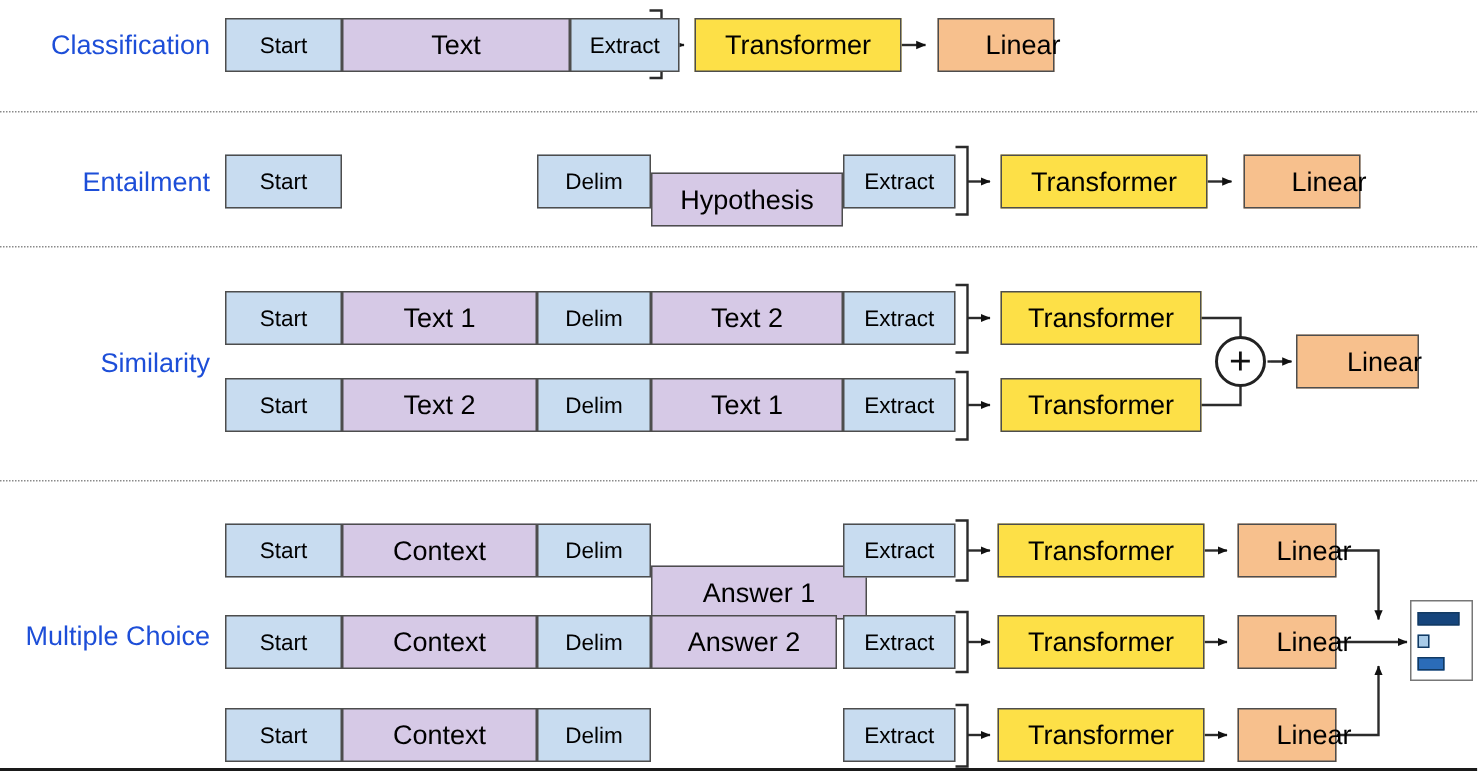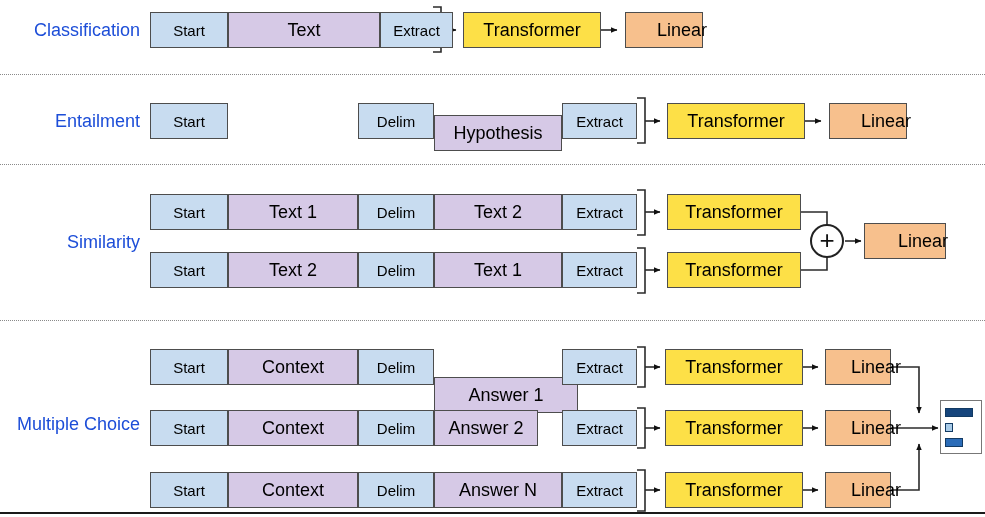--- a/index.html
+++ b/index.html
@@ -219,30 +219,29 @@
   <div class="node cell blue" style="left:358px;top:349px;width:76px;">Delim</div>
   <div class="node cell purple big" style="left:434px;top:349px;width:144px;margin-top:28px;">Answer 1</div>
   <div class="node cell blue" style="left:562px;top:349px;width:75px;">Extract</div>
 
   <div class="node block green" style="left:665px;top:349px;width:138px;">Transformer</div>
   <div class="node block orange" style="left:825px;top:349px;width:66px;">Linear</div>
 
   <div class="node cell blue" style="left:150px;top:410px;width:78px;">Start</div>
   <div class="node cell purple big" style="left:228px;top:410px;width:130px;">Context</div>
   <div class="node cell blue" style="left:358px;top:410px;width:76px;">Delim</div>
-  <div class="node cell purple big" style="left:434px;top:410px;width:104px;">Answer 2</div>
+  <div class="node cell purple big" style="left:434px;top:410px;width:124px;">Answer 2</div>
   <div class="node cell blue" style="left:562px;top:410px;width:75px;">Extract</div>
 
   <div class="node block green" style="left:665px;top:410px;width:138px;">Transformer</div>
   <div class="node block orange" style="left:825px;top:410px;width:66px;">Linear</div>
 
   <div class="node cell blue" style="left:150px;top:472px;width:78px;">Start</div>
   <div class="node cell purple big" style="left:228px;top:472px;width:130px;">Context</div>
   <div class="node cell blue" style="left:358px;top:472px;width:76px;">Delim</div>
-  <div class="node cell purple big" style="left:434px;top:472px;width:128px;">Answer N</div>
   <div class="node cell blue" style="left:562px;top:472px;width:75px;">Extract</div>
 
   <div class="node block green" style="left:665px;top:472px;width:138px;">Transformer</div>
   <div class="node block orange" style="left:825px;top:472px;width:66px;">Linear</div>
 
   <div class="dist" style="left:940px;top:400px;width:42px;height:54px;">
     <div class="bar" style="left:4px;top:7px;width:28px;height:9px;background:#16457c;"></div>
     <div class="bar" style="left:4px;top:22px;width:8px;height:9px;background:#a8cbe8;"></div>
     <div class="bar" style="left:4px;top:37px;width:18px;height:9px;background:#2b6cb8;"></div>
   </div>

